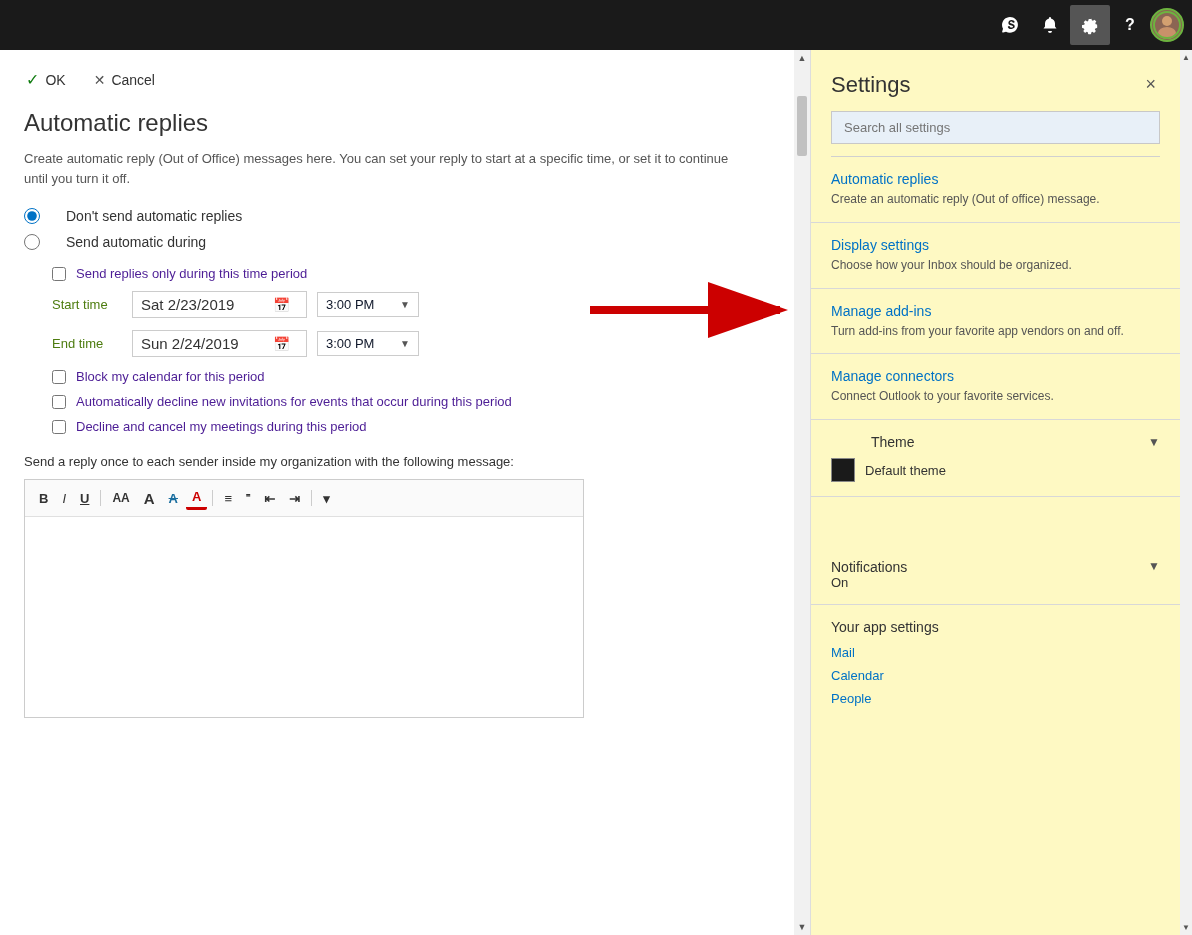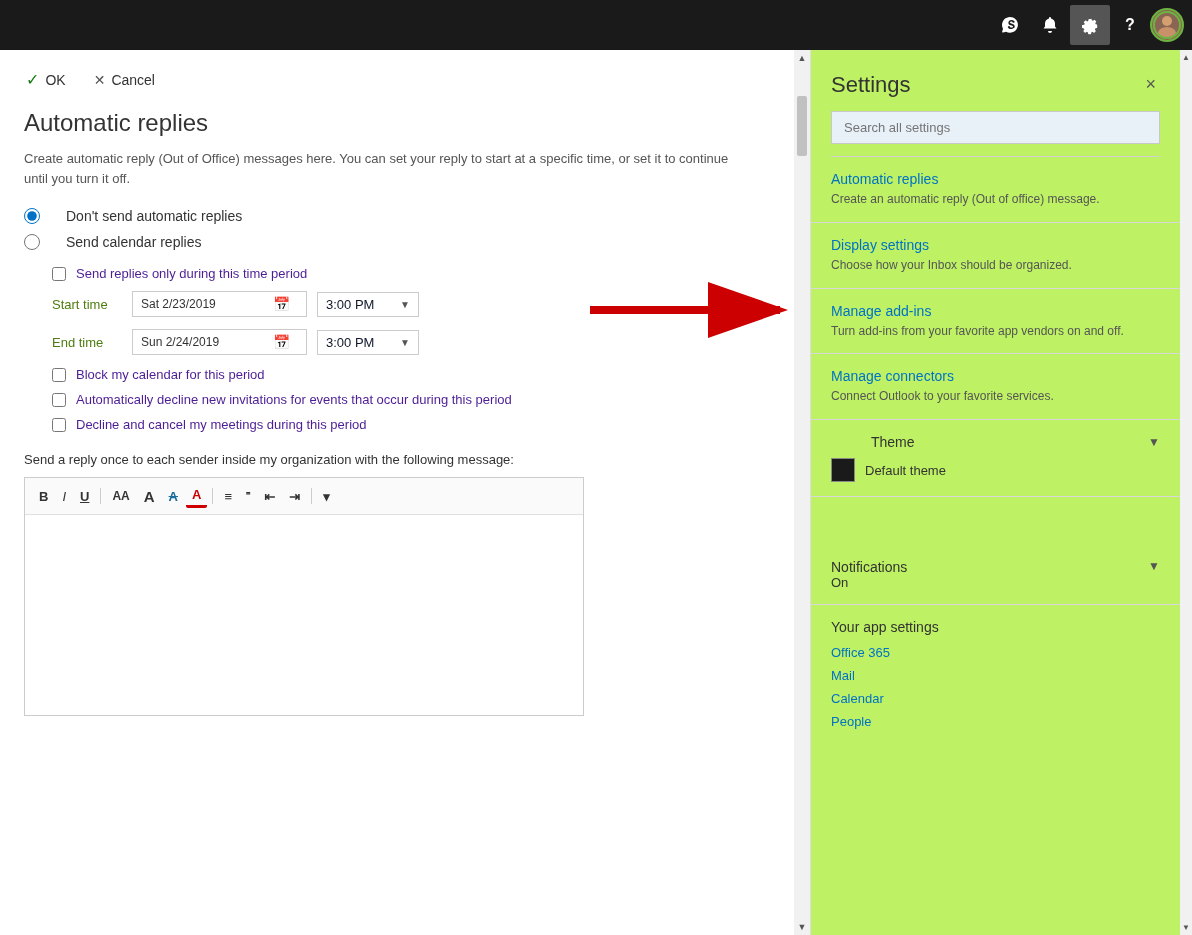--- a/index.html
+++ b/index.html
@@ -118,21 +118,21 @@
     }
     .date-input-wrapper {
       display: flex; align-items: center;
       border: 1px solid #ccc;
       background: #fff;
       padding: 4px 8px;
       width: 175px;
     }
     .date-input-wrapper input {
       border: none; outline: none;
-      font-size: 12px; color: #333;
+      font-size: 15px; color: #333;
       width: 130px;
       background: transparent;
     }
     .calendar-icon-btn {
       background: none; border: none; cursor: pointer;
       color: #555; font-size: 14px; padding: 0 2px;
     }
     .time-select-wrapper {
       display: flex; align-items: center;
       border: 1px solid #ccc;
@@ -193,21 +193,21 @@
     }
     .scroll-arrow {
       width: 16px; height: 16px;
       display: flex; align-items: center; justify-content: center;
       cursor: pointer; font-size: 9px; color: #555;
     }
 
     
     .right-panel {
       width: 370px;
-      background: #bef264;
+      background: #fef9c3;
       border-left: 1px solid #ddd;
       display: flex;
       flex-direction: column;
       overflow: hidden;
       flex-shrink: 0;
     }
 
     .settings-header {
       display: flex; align-items: center; justify-content: space-between;
       padding: 20px 20px 12px 20px;
@@ -377,21 +377,21 @@
 
       <p class="page-description">Create automatic reply (Out of Office) messages here. You can set your reply to start at a specific time, or set it to continue until you turn it off.</p>
 
       <div class="radio-group">
         <label class="radio-item">
           <input type="radio" name="auto-reply" checked="" style="">
           <span class="radio-label">Don't send automatic replies</span>
         </label>
         <label class="radio-item">
           <input type="radio" name="auto-reply" style="">
-          <span class="radio-label">Send calendar replies</span>
+          <span class="radio-label">Send automatic during</span>
         </label>
       </div>
 
       <div class="indented-options">
         <label class="checkbox-item">
           <input type="checkbox" style="">
           <span class="checkbox-label">Send replies only during this time period</span>
         </label>
 
         <div class="time-row">
@@ -531,21 +531,20 @@
       <div class="notif-item">
         <div class="notif-header">
           <span class="notif-label">Notifications</span>
           <span class="chevron-down">▼</span>
         </div>
         <div class="notif-value">On</div>
       </div>
 
       <div class="app-settings-section">
         <div class="app-settings-title">Your app settings</div>
-        <a class="app-settings-link">Office 365</a>
         <a class="app-settings-link">Mail</a>
         <a class="app-settings-link">Calendar</a>
         <a class="app-settings-link">People</a>
       </div>
 
     </div>
   </div>
 
   <div style="width:12px; background:#f1f1f1; display:flex; flex-direction:column; align-items:center; flex-shrink:0;">
     <div style="font-size:8px; color:#555; padding:3px; cursor:pointer;">▲</div>

